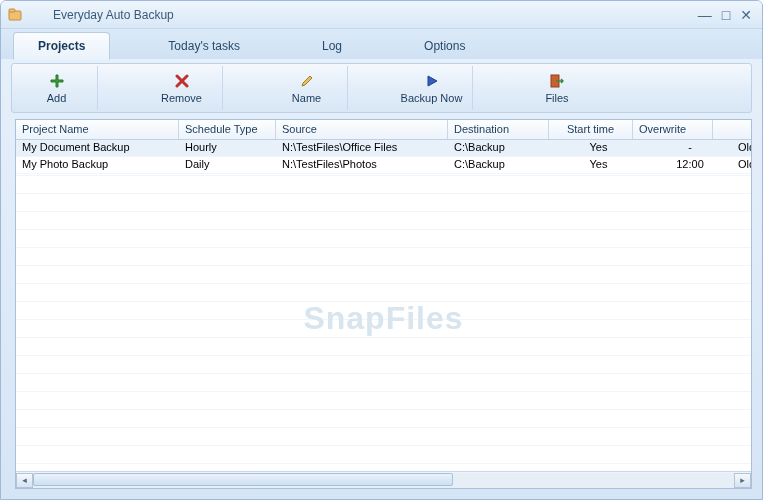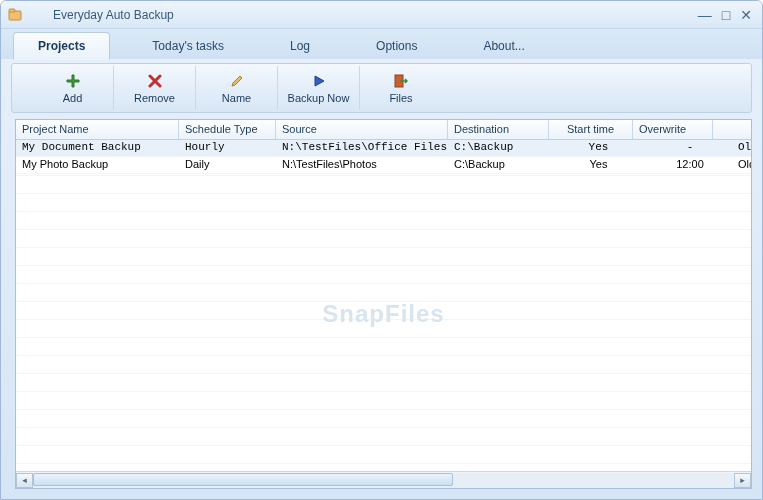--- a/index.html
+++ b/index.html
@@ -33,20 +33,21 @@
 .titlebar .icon { width: 16px; height: 16px; margin-right: 6px; display:flex; align-items:center; justify-content:center;}
 .titlebar .title { flex: 1; color: #3a5a7a; font-size: 12px; }
 .titlebar .winbtns { display: flex; gap: 10px; font-size: 14px; color: #4a6a8a; padding-right: 4px;}
 .titlebar .winbtns span { cursor: default; font-family: Arial; }
 .tabbar {
   height: 30px;
   display: flex;
   align-items: flex-end;
   padding: 0 12px;
   background: linear-gradient(to bottom, #dbeaf8 0%, #cfe1f3 100%);
+  gap: 16px;
 }
 .tab {
   padding: 6px 24px 6px 24px;
   margin-right: 18px;
   color: #2a4a6a;
   font-size: 12px;
   cursor: default;
   border-radius: 4px 4px 0 0;
 }
 .tab.active {
@@ -58,21 +59,22 @@
   color: #1a3a5a;
 }
 .toolbar {
   height: 50px;
   margin: 4px 10px 0 10px;
   background: linear-gradient(to bottom, #f4f8fd 0%, #e4eef9 50%, #d8e6f5 100%);
   border: 1px solid #bcd0e6;
   border-radius: 3px;
   display: flex;
   align-items: flex-end;
-  padding: 2px 20px;
+  padding: 2px 4px;
+  gap: 43px;
 }
 .toolbtn {
   width: 82px;
   height: 44px;
   display: flex;
   flex-direction: column;
   align-items: center;
   justify-content: center;
   border-right: 1px solid #c8d8ec;
   cursor: default;
@@ -116,21 +118,21 @@
   );
   position: relative;
 }
 .grid-row {
   height: 17px;
   display: flex;
   border-bottom: 1px solid #f0f5fb;
   background: #fff;
   white-space: nowrap;
 }
-.grid-row.sel { background: #e8f0fa; font-family: Liberation Mono, monospace; }
+.grid-row.sel { background: #e8f0fa; }
 .gcell {
   padding: 1px 6px;
   overflow: hidden;
   color: #000;
   flex-shrink: 0;
 }
 .gcell.center { text-align: center; }
 .hscroll {
   height: 17px;
   background: linear-gradient(to bottom,#f0f4fa,#e0e8f2);
@@ -151,21 +153,21 @@
   width: 420px;
   background: linear-gradient(to bottom,#eaf2fb,#cde0f2);
   border:1px solid #a8c0da;
   border-radius:2px;
 }
 .watermark {
   position: absolute;
   top: 160px;
   left: 50%;
   transform: translateX(-50%);
-  font-size: 24px;
+  font-size: 32px;
   color: #d8e4ee;
   font-weight: bold;
   font-family: Arial;
   pointer-events: none;
   letter-spacing: 1px;
 }
 .col0{width:163px}.col1{width:97px}.col2{width:172px}.col3{width:101px}.col4{width:99px}.col5{width:84px}.col6{width:80px}
 .hcol4,.hcol5{text-align:center}
 </style>
 </head>
@@ -185,21 +187,20 @@
       <span>□</span>
       <span>✕</span>
     </div>
   </div>
 
   <div class="tabbar">
     <div class="tab active">Projects</div>
     <div class="tab">Today's tasks</div>
     <div class="tab">Log</div>
     <div class="tab">Options</div>
-    <div class="tab">About...</div>
   </div>
 
   <div class="toolbar">
     <div class="toolbtn">
       <span class="ticon">
           <svg width="14" height="14" viewBox="0 0 14 14">
             <path d="M6 1h2v5h5v2H8v5H6V8H1V6h5z" fill="#3a9a3a" stroke="#2a7a2a"></path>
           </svg>
         </span>
       <span class="tlabel">Add</span>

